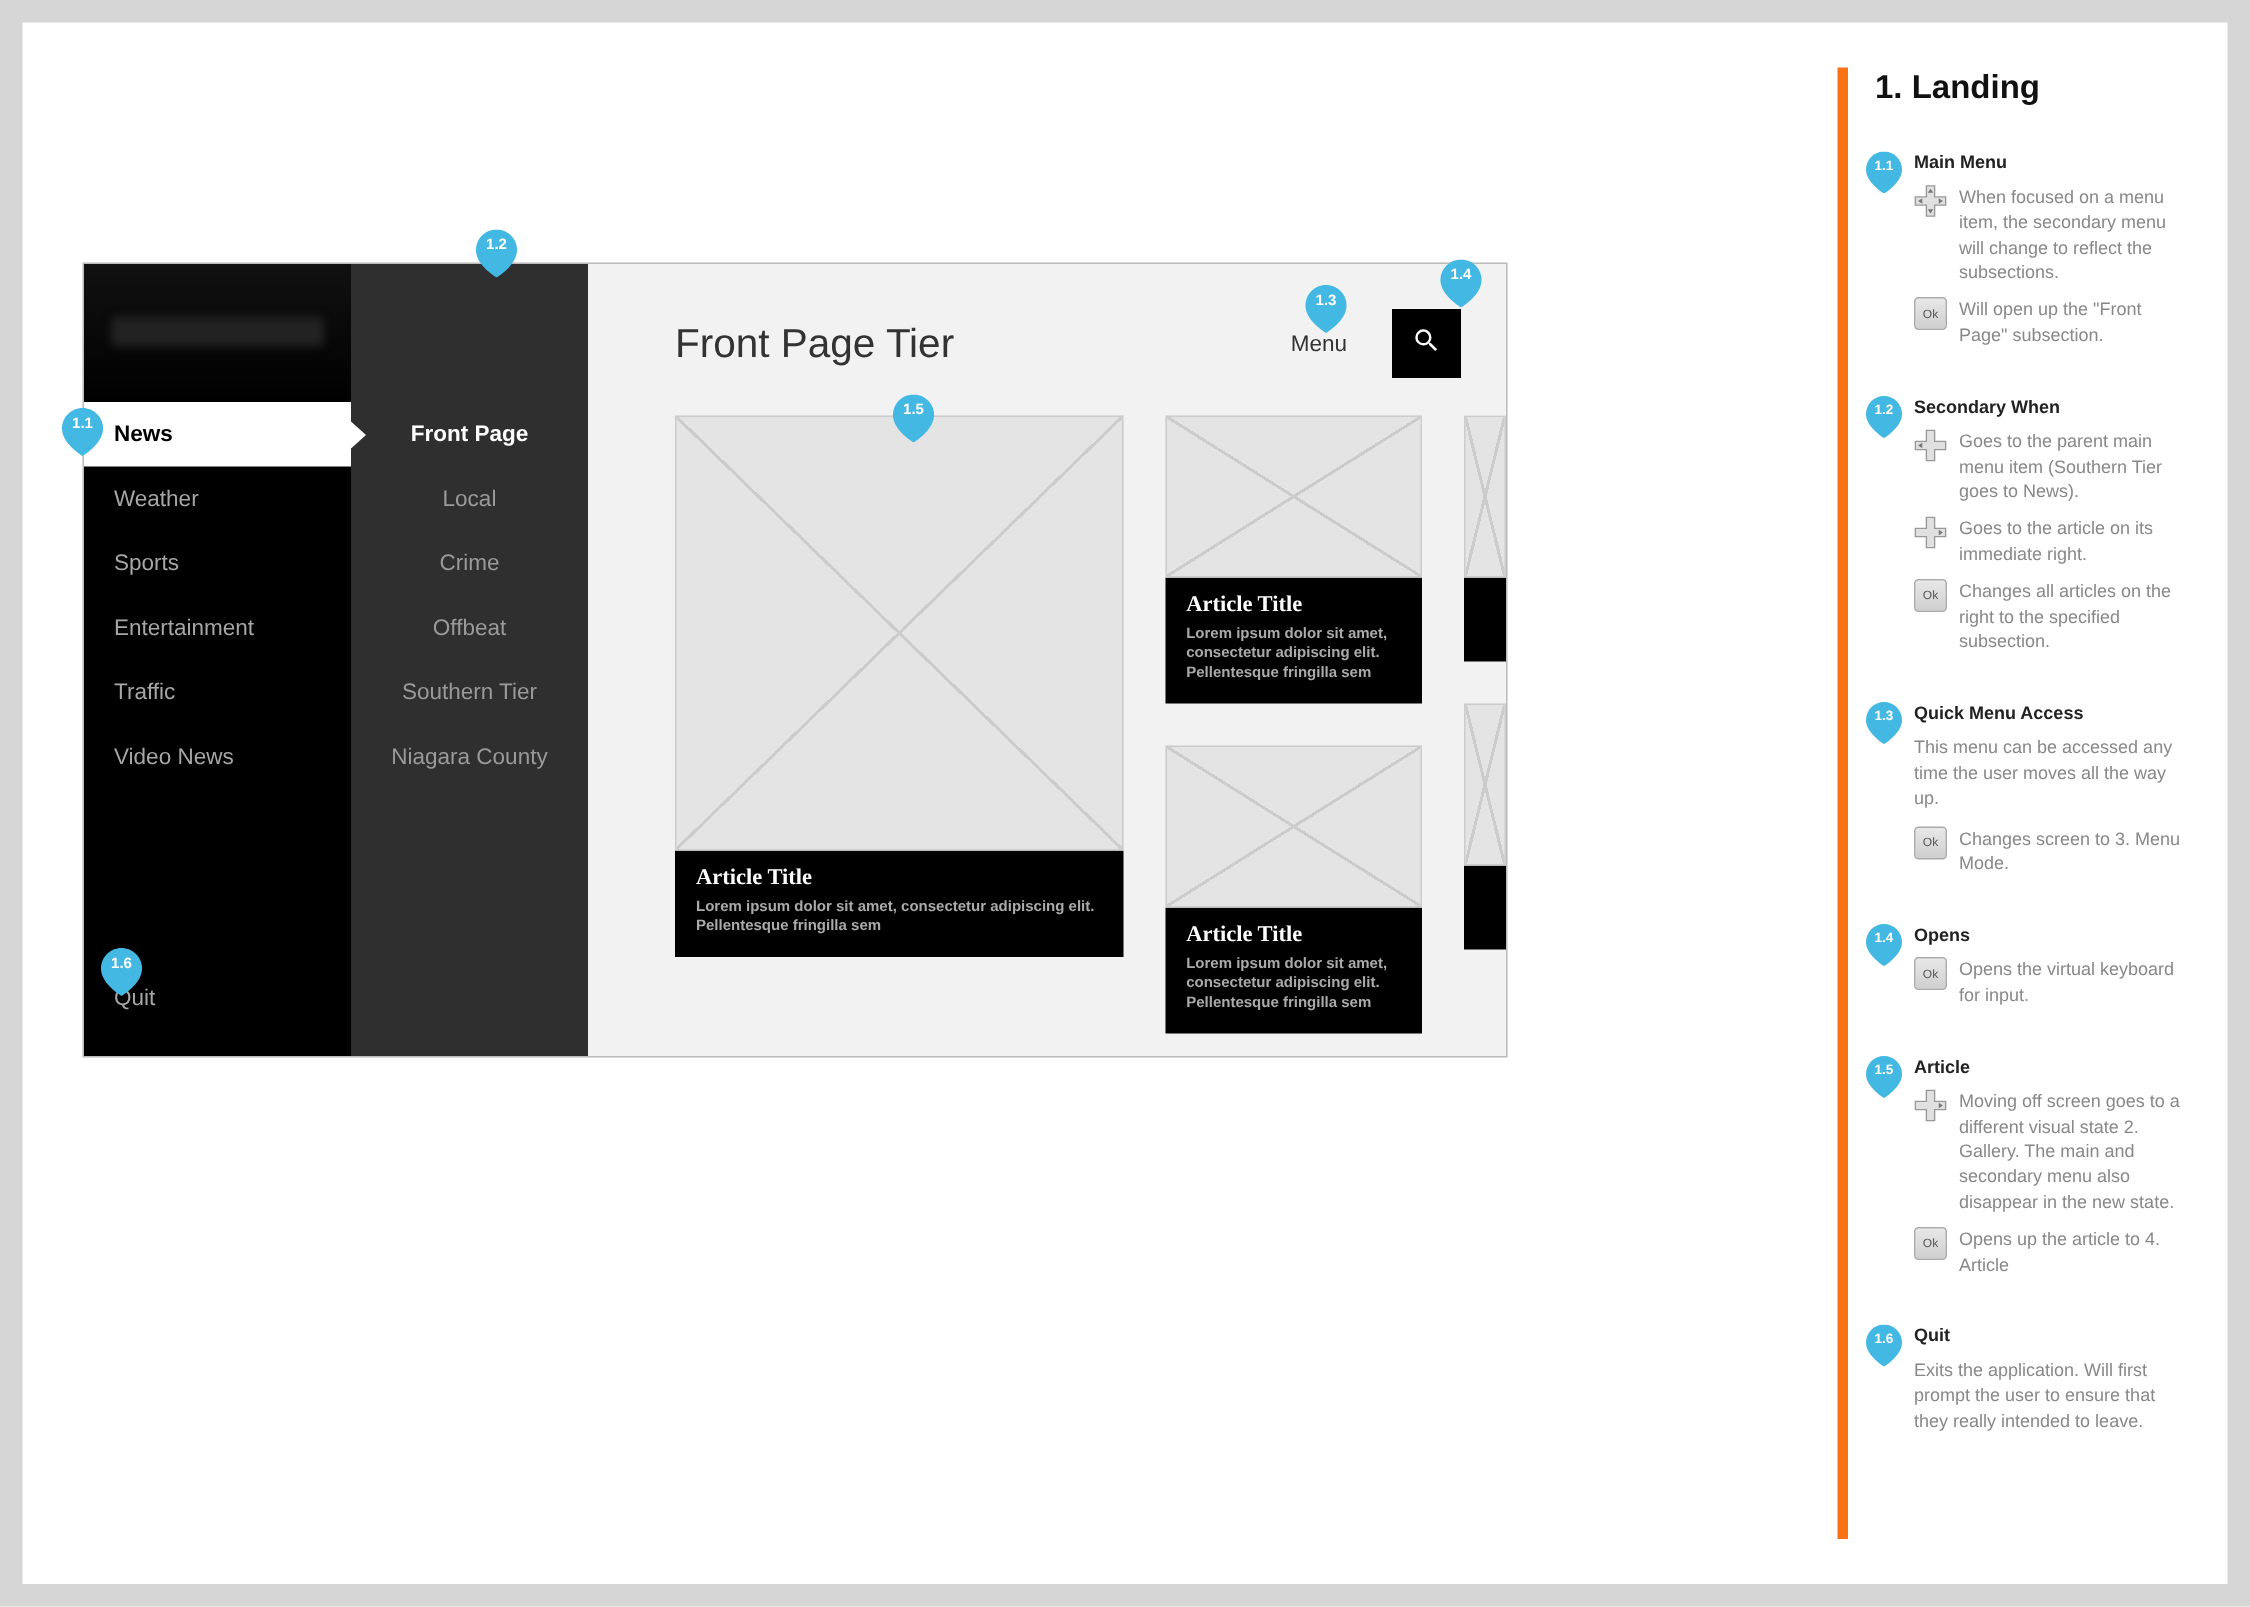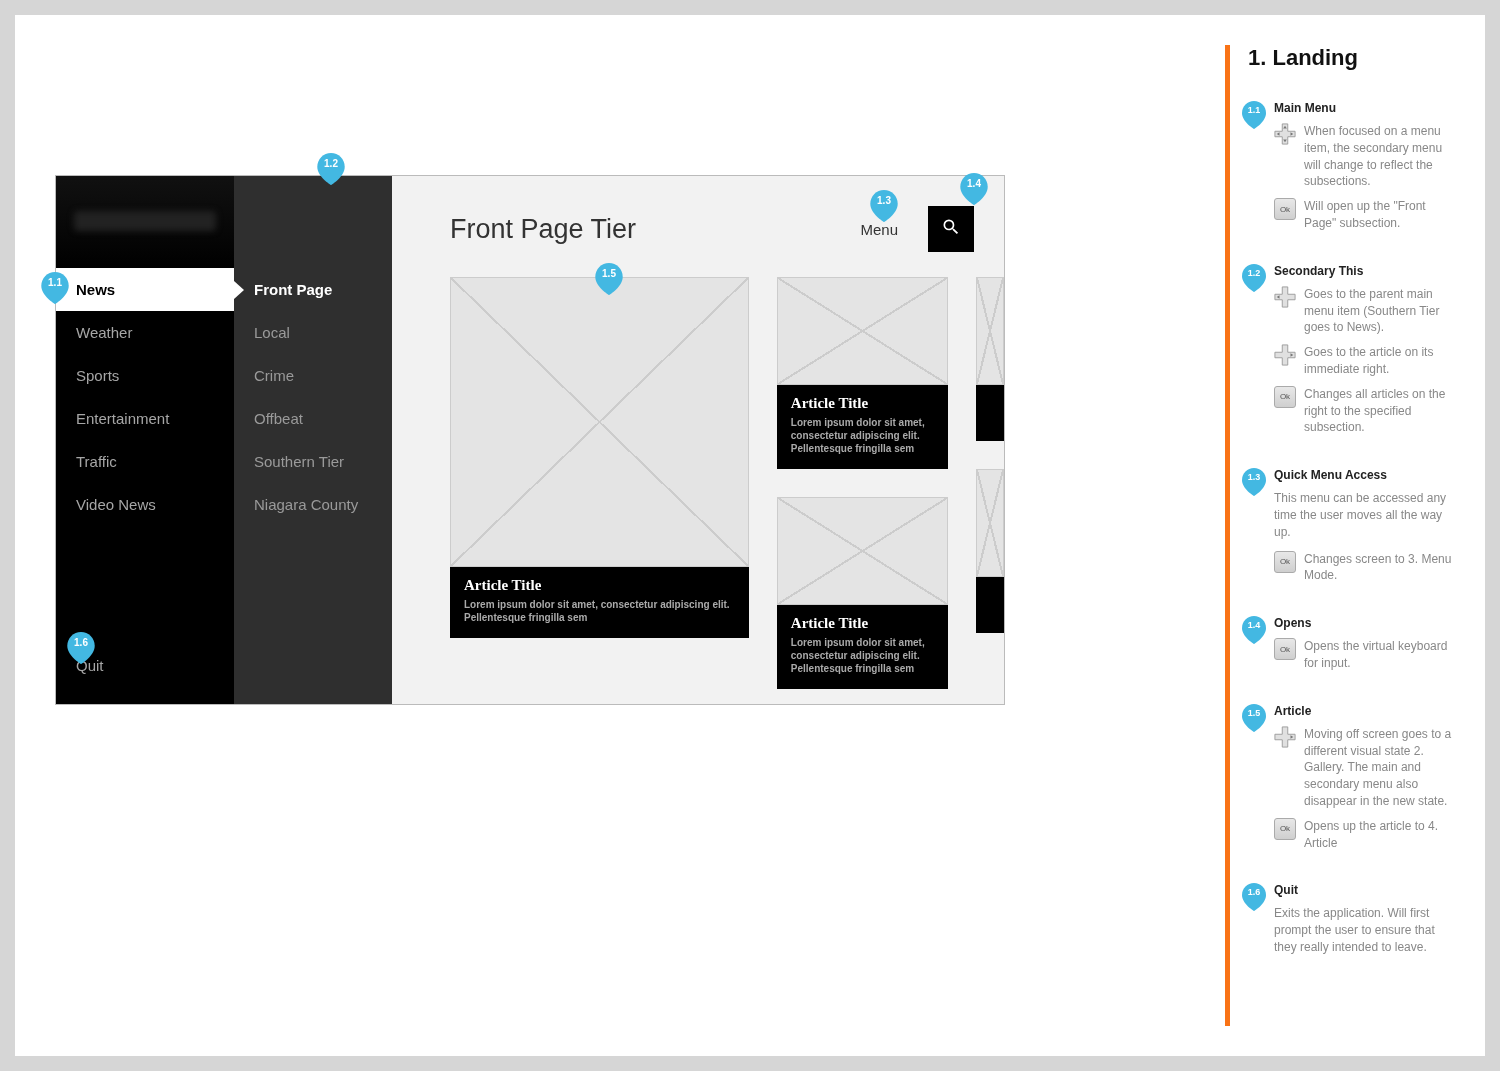--- a/index.html
+++ b/index.html
@@ -21,21 +21,21 @@
   display: flex;
   height: 100%;
 }
 .mockup-col {
   flex: 1;
   position: relative;
   padding-top: 130px;
 }
 .anno-col {
   width: 230px;
-  border-left: 5px solid #f97316;
+  border-left: 7px solid #f97316;
   padding-left: 18px;
   position: relative;
 }
 
 
 .window {
   width: 950px;
   height: 530px;
   background: #f2f2f2;
   border: 1px solid #bbb;
@@ -100,20 +100,21 @@
   background: #2f2f2f;
   display: flex;
   flex-direction: column;
   padding-top: 92px;
 }
 .sec-item {
   padding: 13px 20px;
   color: #9a9a9a;
   font-size: 15px;
   cursor: pointer;
+  text-align: center;
 }
 .sec-item.active {
   color: #fff;
   font-weight: 700;
 }
 
 .content {
   flex: 1;
   background: #f2f2f2;
   padding: 30px 0 30px 58px;
@@ -432,21 +433,21 @@
     </div>
 
     <div class="note">
       <div class="nmark">
         <svg viewBox="0 0 24 28">
               <path fill="#43b8e2" d="M12 0C5.4 0 0 5.4 0 12c0 9 12 16 12 16s12-7 12-16C24 5.4 18.6 0 12 0z"></path>
             </svg>
         <span class="nn">1.2</span>
       </div>
       <div class="note-body">
-        <div class="note-head">Secondary This</div>
+        <div class="note-head">Secondary When</div>
         <div class="note-row">
           <div class="dpad">
             <svg viewBox="0 0 24 24">
                   <path fill="#e0e0e0" stroke="#999" d="M9 1h6v8h8v6h-8v8H9v-8H1V9h8z"></path>
                   <path fill="#777" d="M3 12l3-2v4z"></path>
                 </svg>
           </div>
           <div class="note-text">Goes to the parent main menu item (Southern Tier goes to News).</div>
         </div>
         <div class="note-row">

